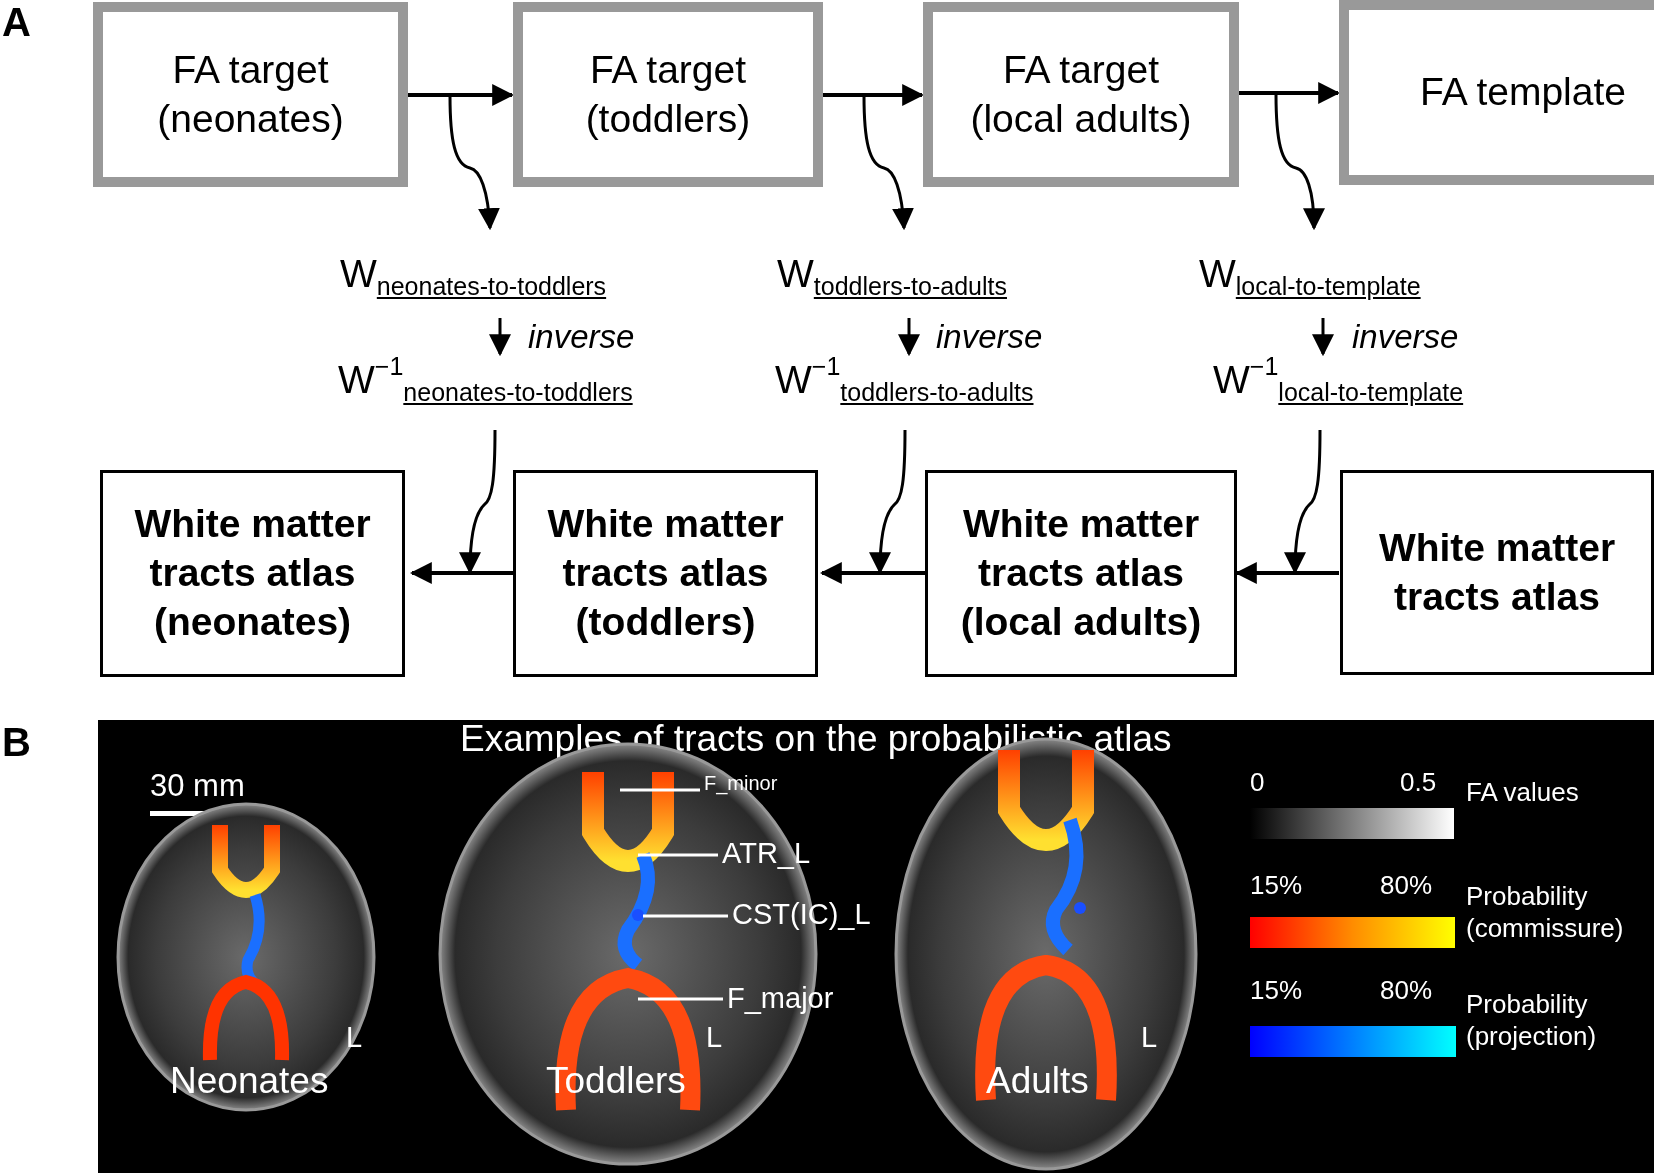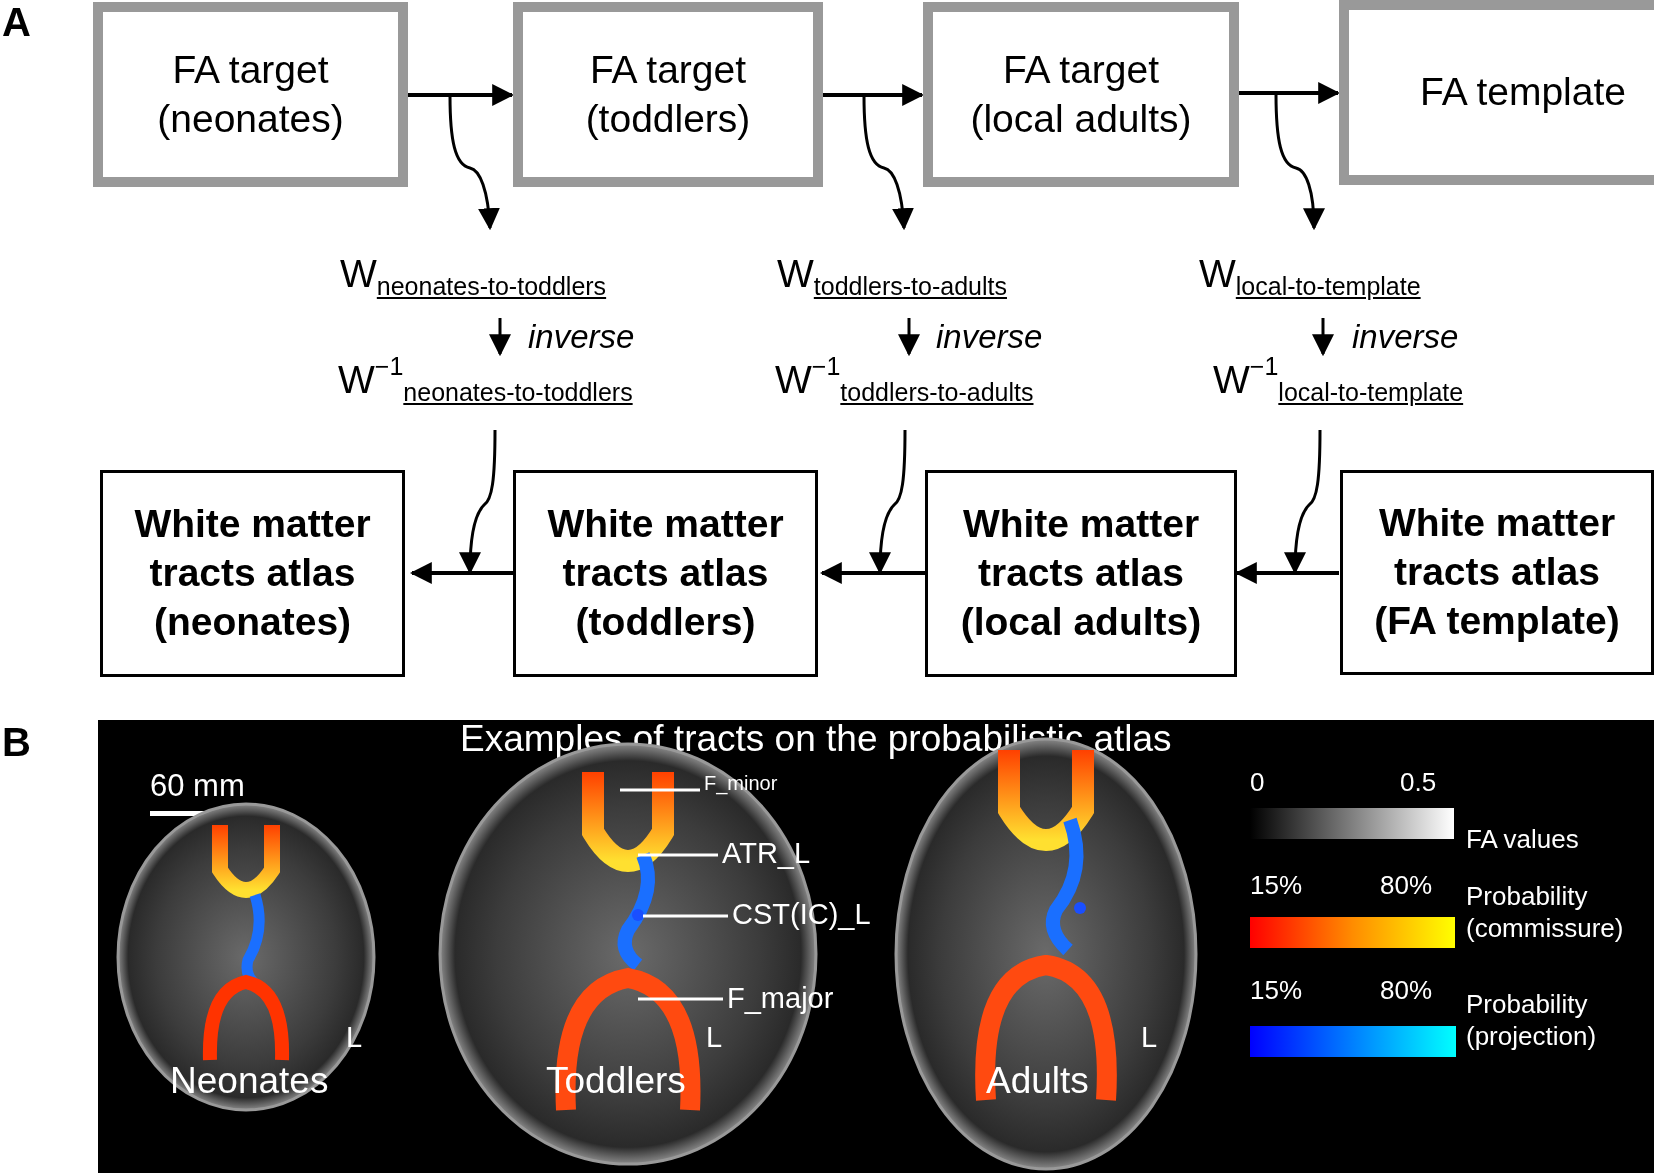--- a/index.html
+++ b/index.html
@@ -108,29 +108,28 @@
   <div>
       <div>White matter</div>
       <div>tracts atlas</div>
       <div>(local adults)</div>
     </div>
 </div>
 <div class="box bot" style="left:1340px;top:470px;width:314px;height:205px;">
   <div>
       <div>White matter</div>
       <div>tracts atlas</div>
-      <div>(FA template)</div>
     </div>
 </div>
 
 <div class="panel-letter" style="left:2px;top:720px;">B</div>
 
 <div id="panelB">
   <div class="btitle" style="left:362px;top:-2px;">Examples of tracts on the probabilistic atlas</div>
-  <div class="wtxt" style="left:52px;top:48px;font-size:31px;">60 mm</div>
+  <div class="wtxt" style="left:52px;top:48px;font-size:31px;">30 mm</div>
   <div style="position:absolute;left:52px;top:91px;width:102px;height:5px;background:#fff;"></div>
 
   <svg style="position:absolute;left:0;top:0;" width="1556" height="453">
     <defs>
       <radialGradient id="bg1" cx="50%" cy="50%" r="50%">
         <stop offset="0%" stop-color="#6a6a6a"></stop>
           <stop offset="70%" stop-color="#3c3c3c"></stop>
           <stop offset="92%" stop-color="#2a2a2a"></stop>
           <stop offset="100%" stop-color="#888"></stop>
       </radialGradient>
@@ -178,21 +177,21 @@
   <div class="wtxt" style="left:608px;top:301px;font-size:29px;">L</div>
   <div class="wtxt" style="left:1043px;top:301px;font-size:29px;">L</div>
 
   <div class="wtxt" style="left:72px;top:340px;font-size:37px;">Neonates</div>
   <div class="wtxt" style="left:448px;top:340px;font-size:37px;">Toddlers</div>
   <div class="wtxt" style="left:888px;top:340px;font-size:37px;">Adults</div>
 
   <div class="wtxt" style="left:1152px;top:47px;font-size:26px;">0</div>
   <div class="wtxt" style="left:1302px;top:47px;font-size:26px;">0.5</div>
   <div class="cbar" id="cb0" style="left: 1152px; top: 88px; width: 204px; background: linear-gradient(to right, rgb(0, 0, 0), rgb(255, 255, 255));"></div>
-  <div class="wtxt" style="left:1368px;top:57px;font-size:26px;margin-top:47px;">FA values</div>
+  <div class="wtxt" style="left:1368px;top:57px;font-size:26px;">FA values</div>
 
   <div class="wtxt" style="left:1152px;top:150px;font-size:26px;">15%</div>
   <div class="wtxt" style="left:1282px;top:150px;font-size:26px;">80%</div>
   <div class="cbar" id="cb1" style="left: 1152px; top: 197px; width: 205px; background: linear-gradient(to right, rgb(255, 0, 0), rgb(255, 140, 0), rgb(255, 255, 0));"></div>
   <div class="wtxt" style="left:1368px;top:160px;font-size:26px;line-height:32px;">
       <div>Probability</div>
       <div>(commissure)</div>
     </div>
 
   <div class="wtxt" style="left:1152px;top:255px;font-size:26px;">15%</div>

